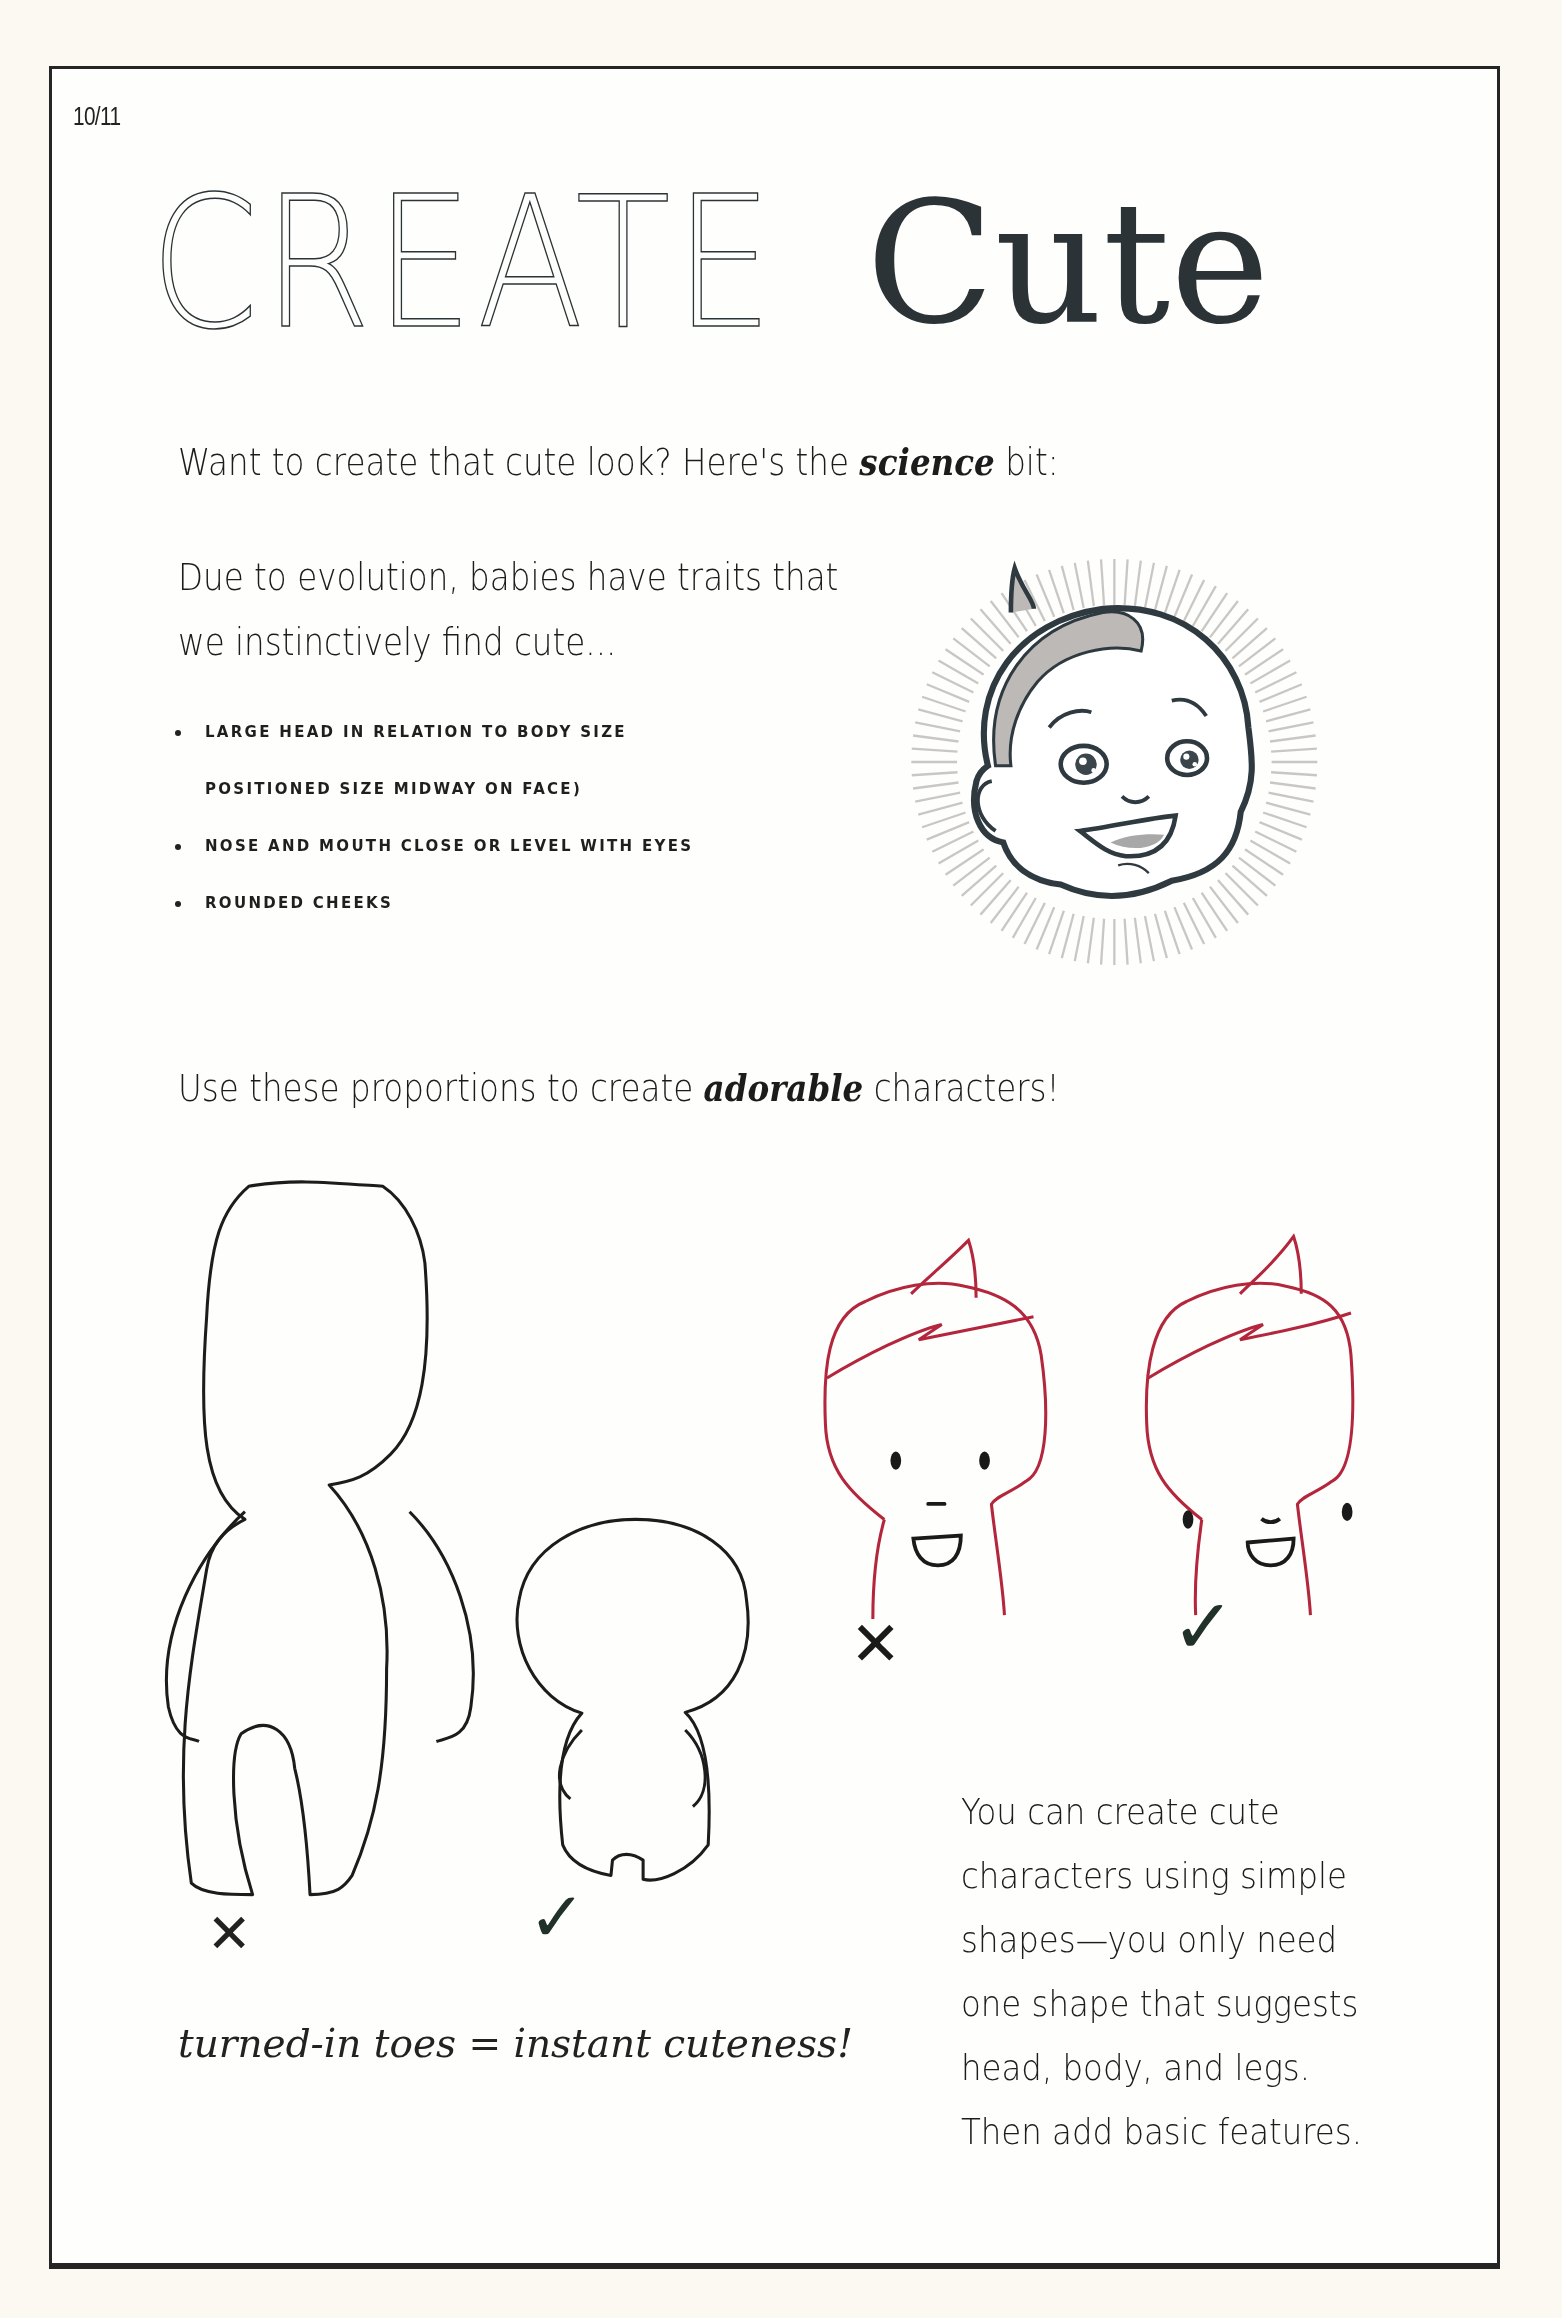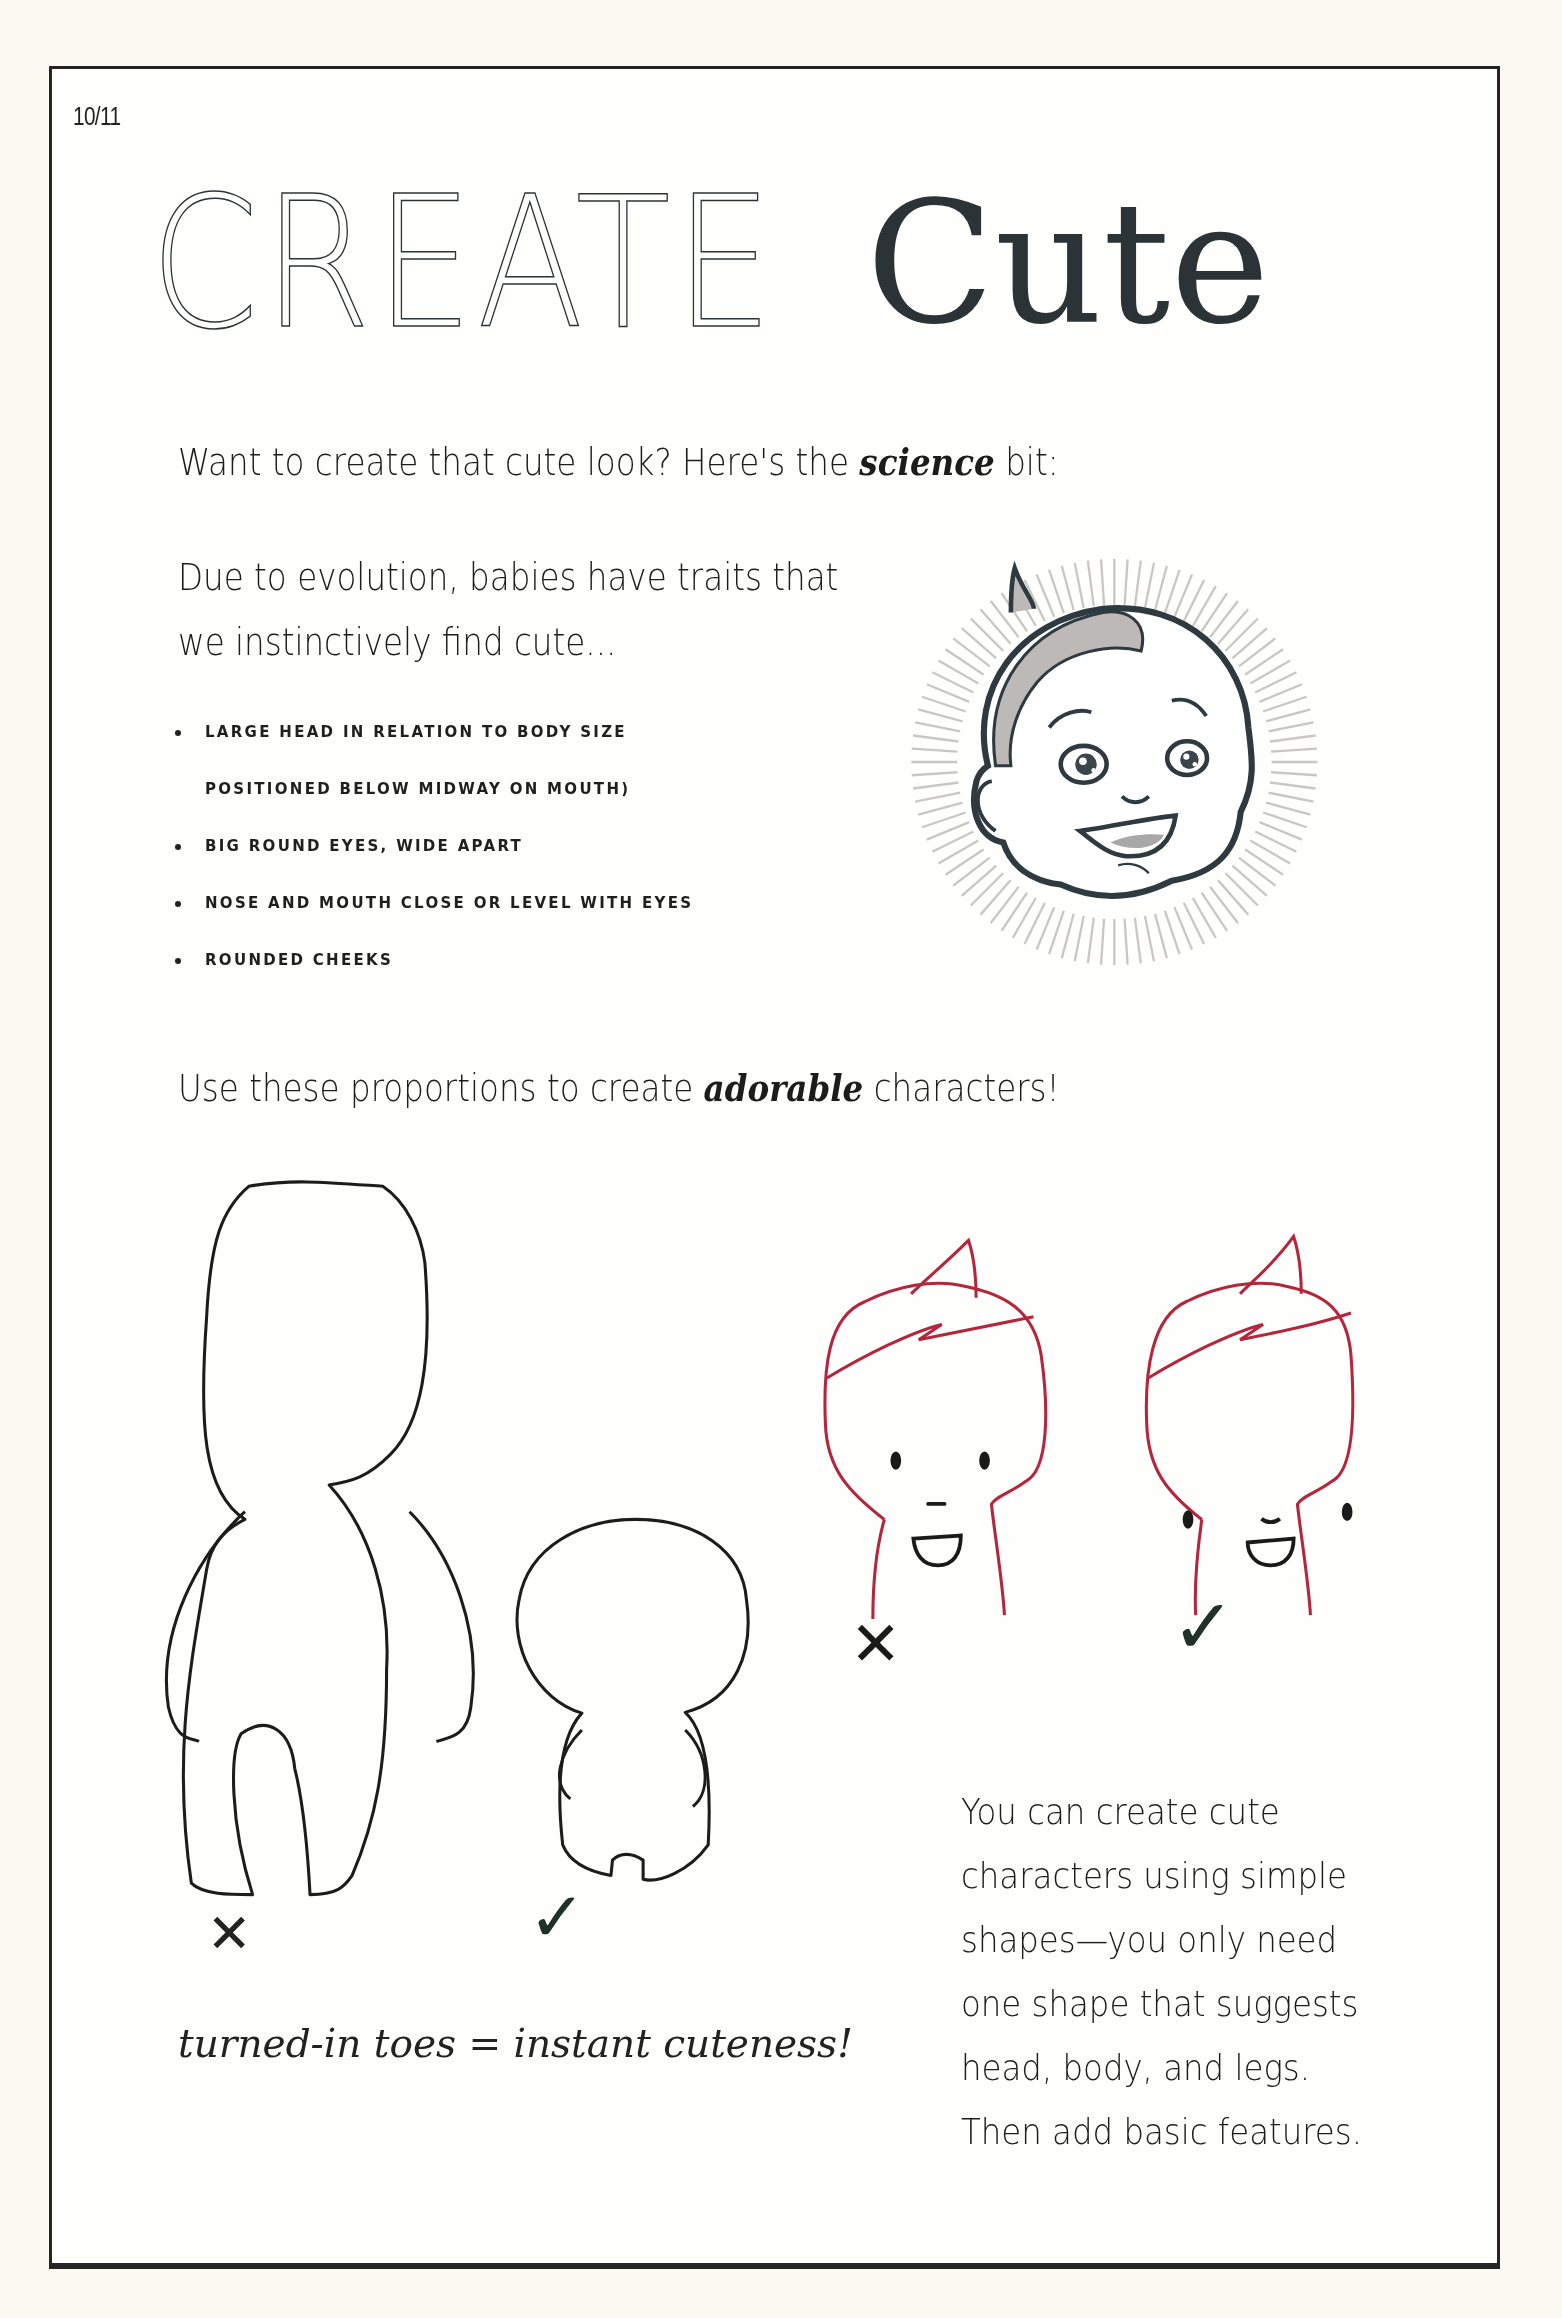--- a/index.html
+++ b/index.html
@@ -49,22 +49,21 @@
   <span>Want to create that cute look? Here's the </span><span class="script-em">science</span><span> bit:</span>
 </div>
 
 <div class="abs para hand">
   <div>Due to evolution, babies have traits that</div>
   <div>we instinctively find cute...</div>
 </div>
 
 <ul class="abs bullets">
   <li><span class="dot"></span><span>LARGE HEAD IN RELATION TO BODY SIZE</span></li>
-  <li class="cont"><span>POSITIONED BELOW MIDWAY ON MOUTH)</span></li>
-  <li><span class="dot"></span><span>BIG ROUND EYES, WIDE APART</span></li>
+  <li class="cont"><span>POSITIONED SIZE MIDWAY ON FACE)</span></li>
   <li><span class="dot"></span><span>NOSE AND MOUTH CLOSE OR LEVEL WITH EYES</span></li>
   <li><span class="dot"></span><span>ROUNDED CHEEKS</span></li>
 </ul>
 
 <svg class="abs baby" viewBox="0 0 560 560">
   <g stroke="#c9c7c4" stroke-width="3">
     <g id="rays">
         <line x1="490" y1="295" x2="550" y2="295"></line>
         <line x1="489.5610792639137" y1="308.4076414921793" x2="549.4326146582299" y2="312.33182924598793"></line>
         <line x1="488.2461965816311" y1="321.75786940511057" x2="547.7328882640597" y2="329.58944093831366"></line>

